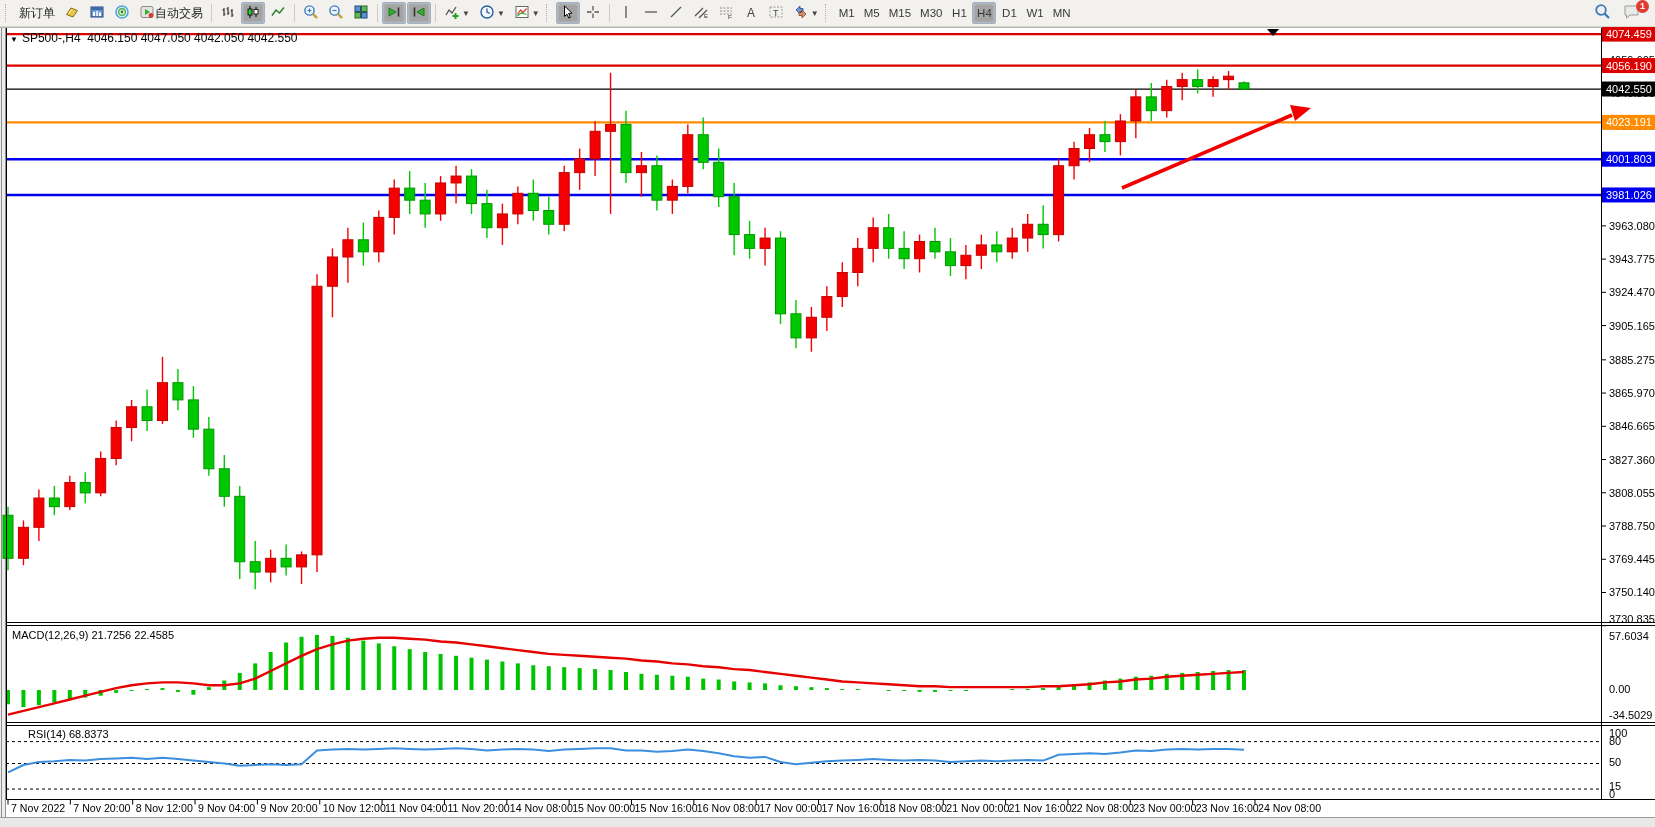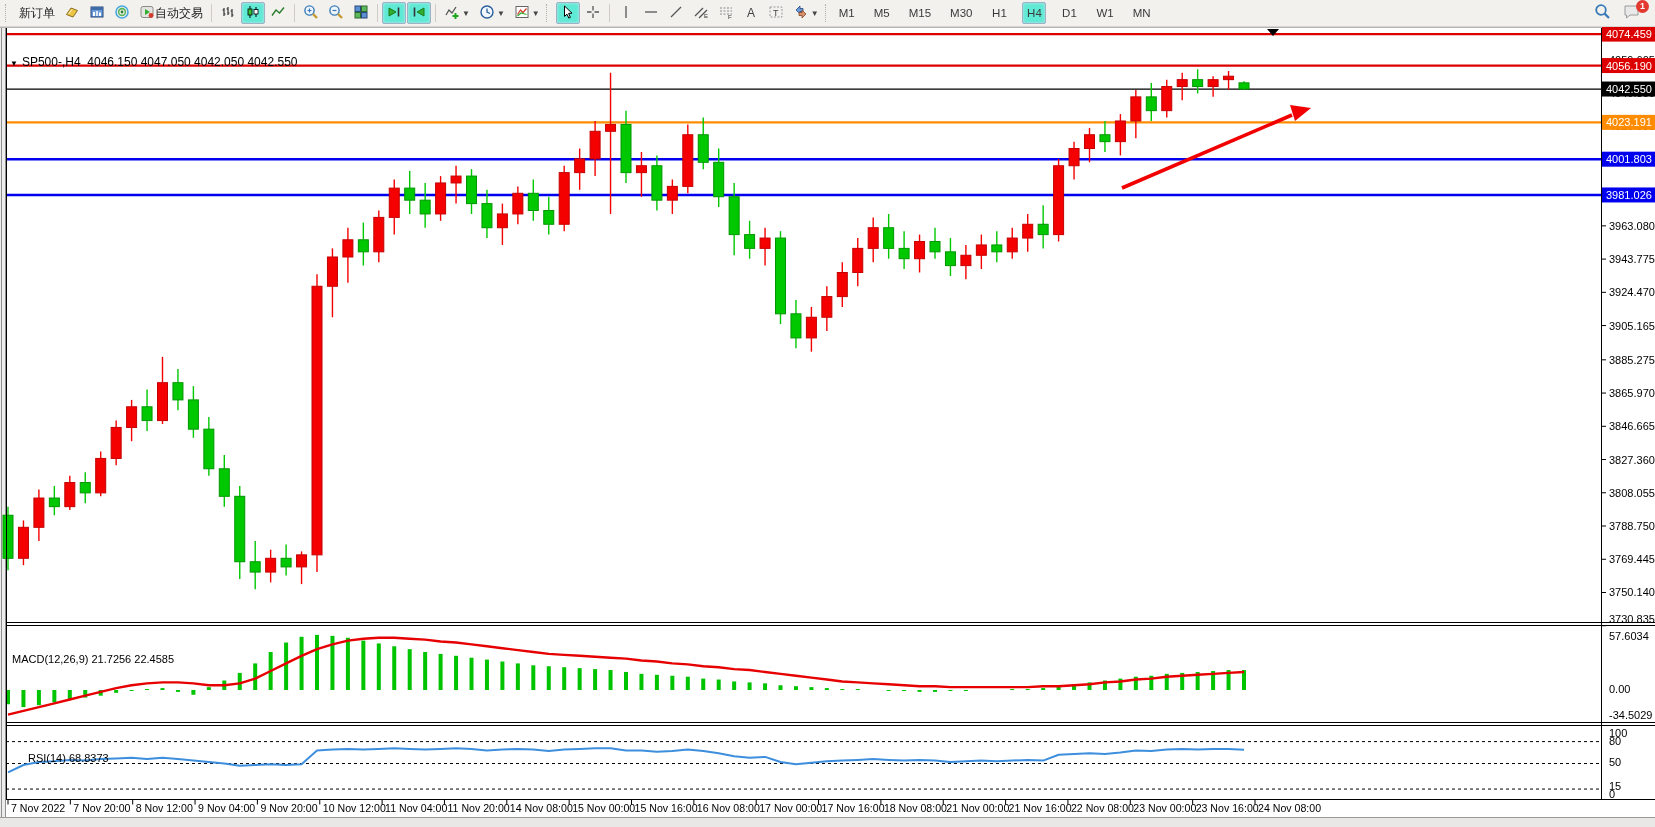--- a/index.html
+++ b/index.html
@@ -7,30 +7,30 @@
        font-family:"Liberation Sans",sans-serif;}
   
   .toolbar{position:relative;z-index:10;height:26px;background:#f2f1ee;
            border-bottom:1px solid #d7d5d0;display:flex;align-items:center;
            padding:0 4px;gap:1px;}
   .grip{width:5px;height:18px;border-left:1px dotted #b3b0a9;margin:0 3px 0 1px;}
   .sep{width:1px;height:18px;background:#cfccc5;margin:0 3px;}
   .tb-btn{height:22px;min-width:22px;display:flex;align-items:center;justify-content:center;
           background:transparent;border:1px solid transparent;border-radius:2px;
           font:12px "Liberation Sans",sans-serif;color:#222;padding:0 3px;cursor:default;}
-  .tb-btn.active{border:1px solid #9db1c7;background:#5eead4;box-shadow:inset 0 0 3px #d3dee9;}
+  .tb-btn.active{border:1px solid #9db1c7;background:#a3a3a3;box-shadow:inset 0 0 3px #d3dee9;}
   .tf-btn{font-size:11.5px;color:#3a3a3a;min-width:24px;}
   .dd{font-size:8px;color:#444;margin-left:2px;}
   .right-group{margin-left:auto;display:flex;align-items:center;gap:4px;padding-right:6px;}
   .chat-wrap{position:relative;}
   .badge{position:absolute;top:-3px;right:-5px;background:#e23a2e;color:#fff;border-radius:50%;
          width:13px;height:13px;font-size:9px;line-height:13px;text-align:center;font-weight:bold;}
   
   .ov-label{position:absolute;z-index:5;font:11px "Liberation Sans",sans-serif;color:#000;
-            white-space:pre;pointer-events:none;margin-top:24px;}
+            white-space:pre;pointer-events:none;}
   #chart-title{top:31px;left:10px;font-size:12px;}
   #chart-title .tri{font-size:8px;margin-right:4px;}
   #macd-label{top:629px;left:12px;}
   #rsi-label{top:728px;left:28px;}
   svg#chart{position:absolute;left:0;top:0;z-index:1;}
   svg text{font-family:"Liberation Sans",sans-serif;}
 </style>
 </head>
 <body>
 
@@ -215,21 +215,21 @@
   <button class="tb-btn">
     <span><svg width="16" height="16">
           <path d="M3 6 L7 2 L7 4.5 L10 4.5 L10 7.5 L7 7.5 L7 10 Z" fill="#6b9bd8" stroke="#27477d" stroke-width="0.8"></path>
           <path d="M13 10 L9 14 L9 11.5 L6 11.5 L6 8.5 L9 8.5 L9 6 Z" fill="#d98f6b" stroke="#7d4727" stroke-width="0.8"></path>
         </svg></span>
     <span class="dd">▼</span>
   </button>
 
   <div class="grip"></div>
 
-  <div id="tf-group" style="display:flex;align-items:center;gap:11px;">
+  <div id="tf-group" style="display:flex;align-items:center;gap:1px;">
       <button class="tb-btn tf-btn">M1</button>
       <button class="tb-btn tf-btn">M5</button>
       <button class="tb-btn tf-btn">M15</button>
       <button class="tb-btn tf-btn">M30</button>
       <button class="tb-btn tf-btn">H1</button>
       <button class="tb-btn tf-btn active">H4</button>
       <button class="tb-btn tf-btn">D1</button>
       <button class="tb-btn tf-btn">W1</button>
       <button class="tb-btn tf-btn">MN</button>
     </div>

